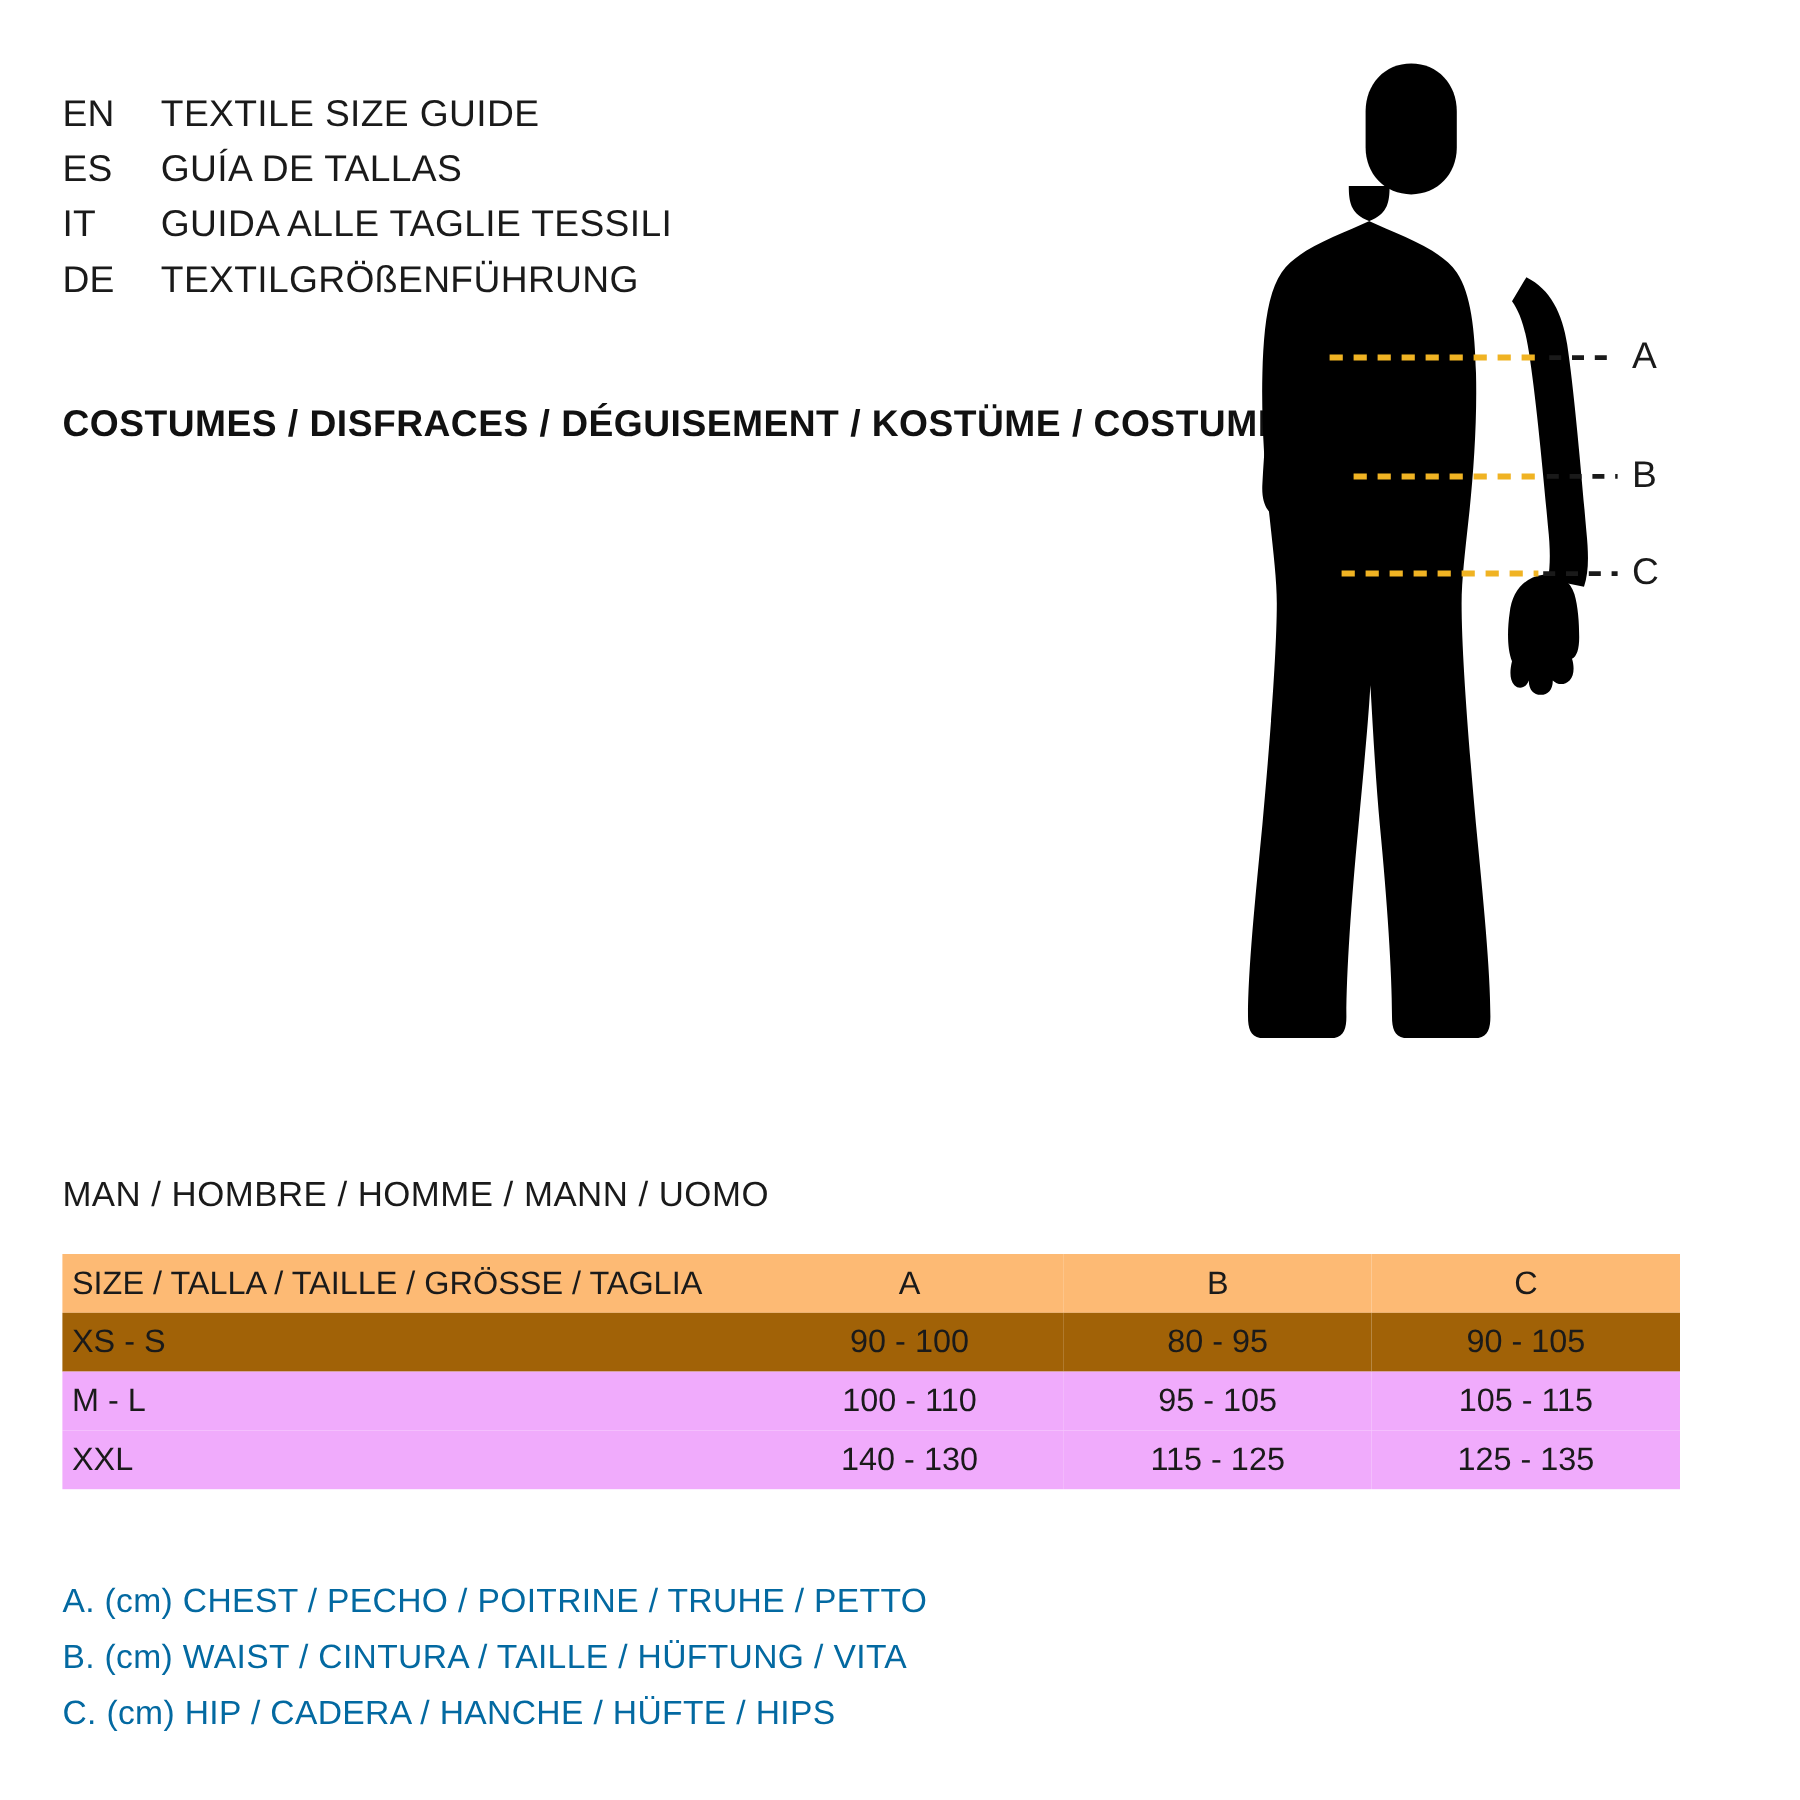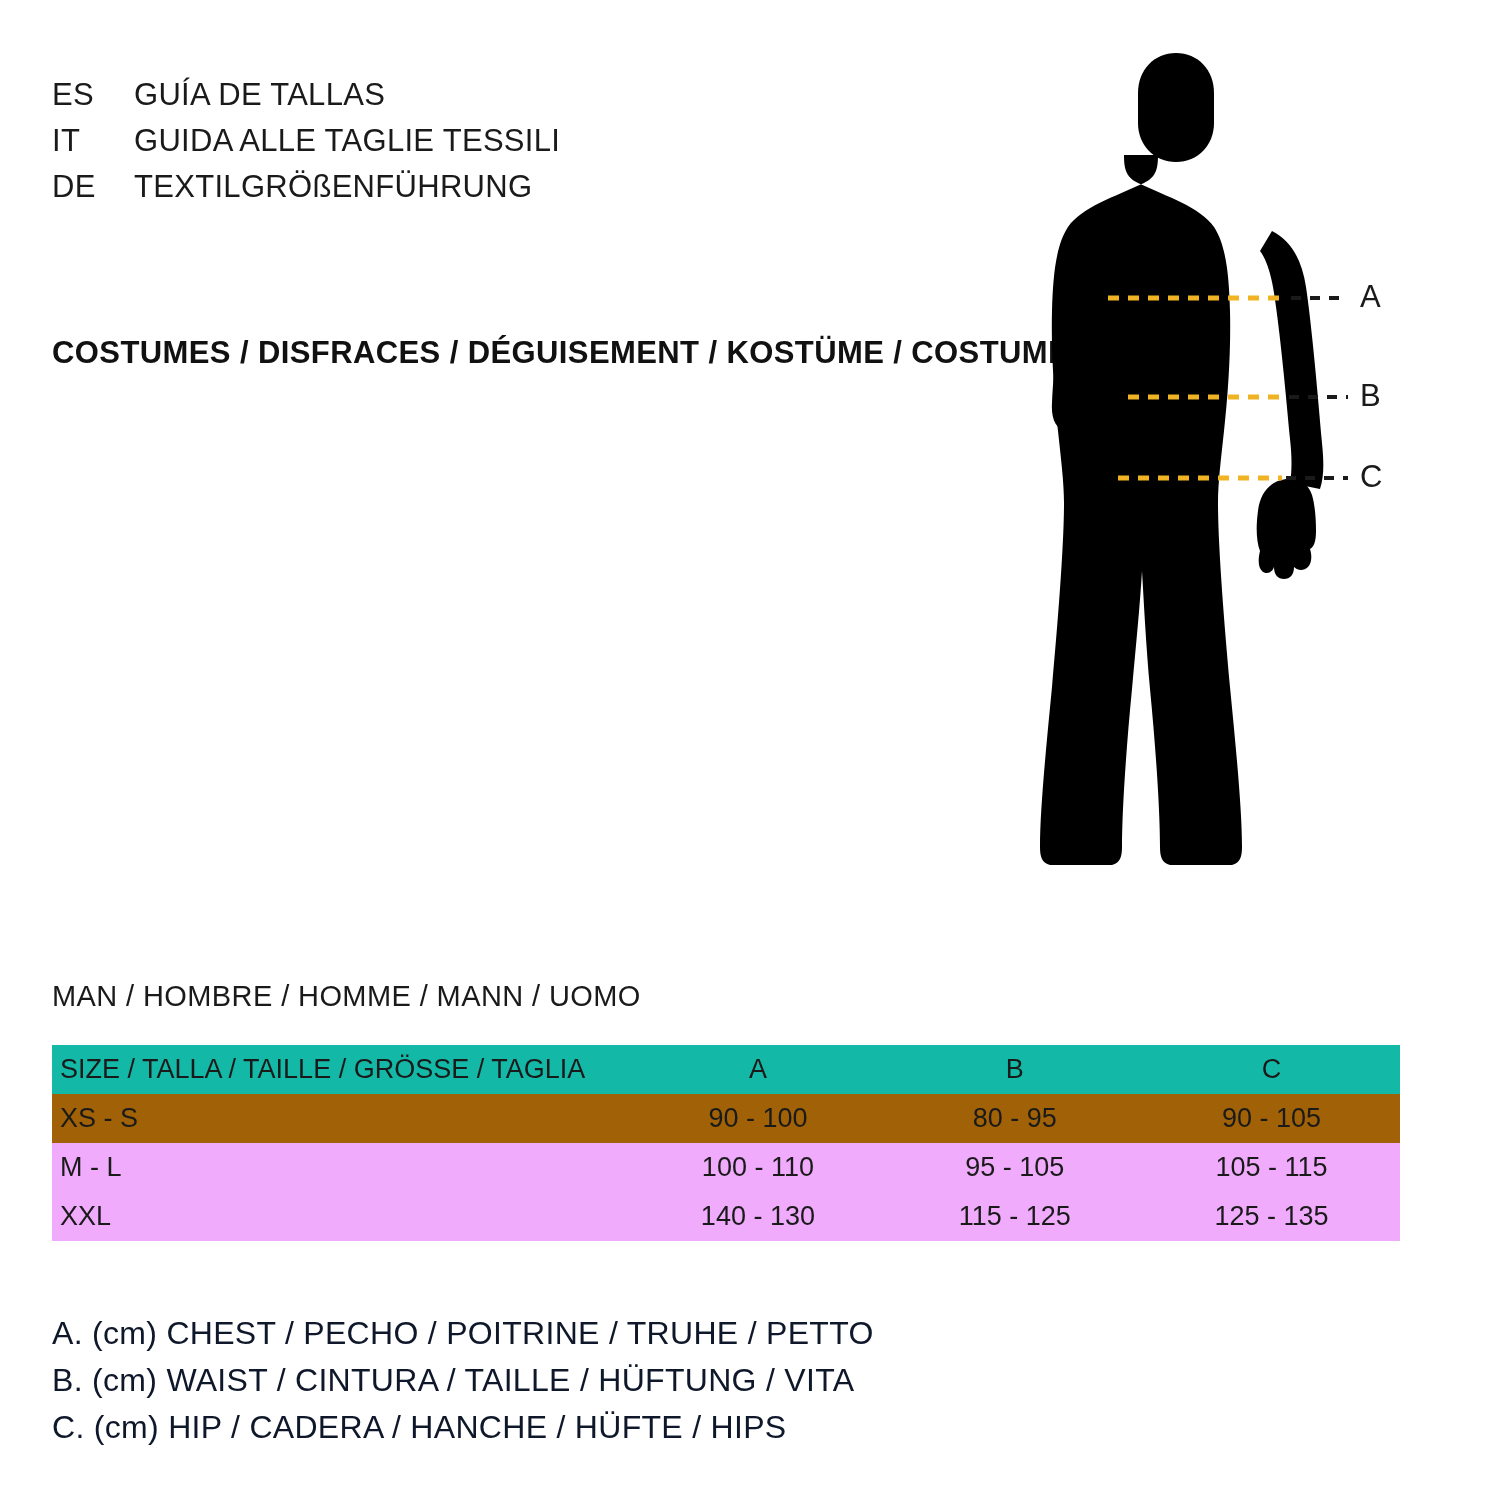--- a/index.html
+++ b/index.html
@@ -95,48 +95,52 @@
     font-weight: normal;
     text-align: center;
   }
   table.size-table th.label-col,
   table.size-table td.label-col {
     text-align: left;
     padding-left: 8px;
     width: 590px;
   }
   table.size-table thead tr {
-    background: #14b8a6;
+    background: #fdba74;
   }
   table.size-table tbody tr.row-even {
     background: #a16207;
   }
   table.size-table tbody tr.row-odd {
     background: #f0abfc;
   }
   .col-a, .col-b, .col-c { width: 250px; }
 
   
   .legend {
     position: absolute;
     left: 52px;
     top: 1310px;
     width: 1000px;
   }
   .legend-row {
-    font-size: 32px;
+    font-size: 28px;
     line-height: 47px;
     letter-spacing: 0.3px;
-    color: #0f172a;
+    color: #0369a1;
   }
 </style>
 </head>
 <body>
 
 <div class="lang-block">
+  <div class="lang-row">
+    <span class="lang-code">EN</span>
+    <span class="lang-text">TEXTILE SIZE GUIDE</span>
+  </div>
   <div class="lang-row">
     <span class="lang-code">ES</span>
     <span class="lang-text">GUÍA DE TALLAS</span>
   </div>
   <div class="lang-row">
     <span class="lang-code">IT</span>
     <span class="lang-text">GUIDA ALLE TAGLIE TESSILI</span>
   </div>
   <div class="lang-row">
     <span class="lang-code">DE</span>

